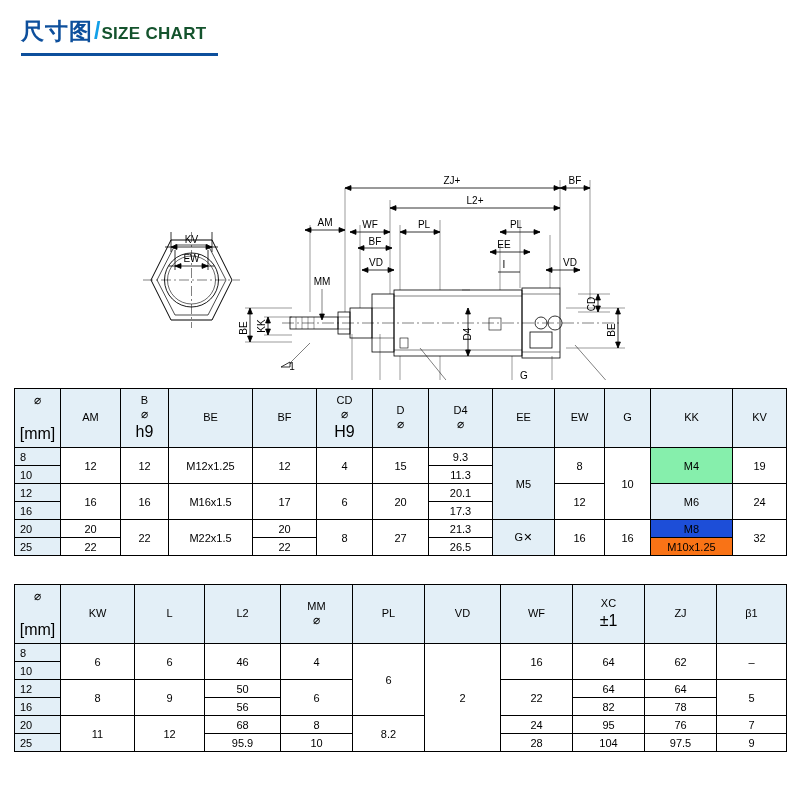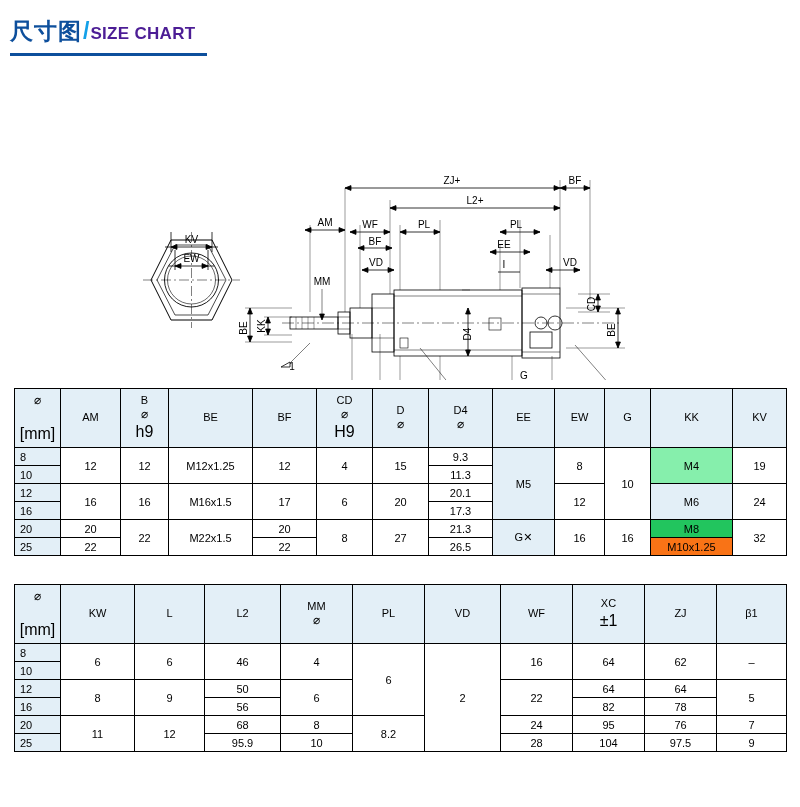--- a/index.html
+++ b/index.html
@@ -1,23 +1,23 @@
 <!DOCTYPE html>
 <html><head>
 <meta charset="utf-8">
 <style>
   html,body{margin:0;padding:0;}
   body{width:800px;height:807px;background:#ffffff;font-family:"Liberation Sans",sans-serif;color:#000;position:relative;overflow:hidden;}
 
   
-  .header{position:absolute;left:10px;top:16px;width:764px;}
+  .header{position:absolute;left:21px;top:16px;width:764px;}
   .header .titles{display:flex;align-items:baseline;}
   .title-cn{font-size:23px;font-weight:bold;color:#0d4f9c;letter-spacing:1px;}
   .title-sep{font-size:23px;font-weight:bold;color:#13a0e8;margin:0 1px;}
-  .title-en{font-size:17px;font-weight:bold;color:#4c1d95;letter-spacing:.3px;}
+  .title-en{font-size:17px;font-weight:bold;color:#14532d;letter-spacing:.3px;}
   .title-rule{margin-top:6px;height:3px;width:197px;background:#0d4f9c;}
 
   
   .drawing{position:absolute;left:0;top:80px;width:800px;height:300px;}
   .drawing svg{display:block;}
 
   
   .tbl-wrap{position:absolute;left:14px;}
   .tbl-wrap.t1{top:388px;}
   .tbl-wrap.t2{top:584px;}
@@ -373,21 +373,21 @@
         <td>20</td>
         <td rowspan="2">22</td>
         <td rowspan="2">M22x1.5</td>
         <td>20</td>
         <td rowspan="2">8</td>
         <td rowspan="2">27</td>
         <td>21.3</td>
         <td rowspan="2" style="background:#e3eff7">G✕</td>
         <td rowspan="2">16</td>
         <td rowspan="2">16</td>
-        <td style="background:#22c55e">M8</td>
+        <td style="background:#1d4ed8">M8</td>
         <td rowspan="2">32</td>
       </tr>
 
       <tr>
         <td class="dia">25</td>
         <td>22</td>
         <td>22</td>
         <td>26.5</td>
         <td style="background:#f97316">M10x1.25</td>
       </tr>

